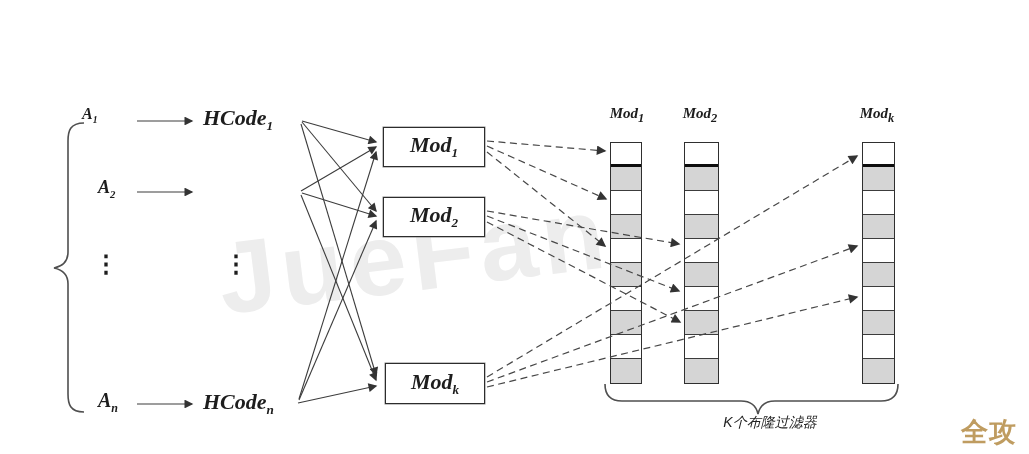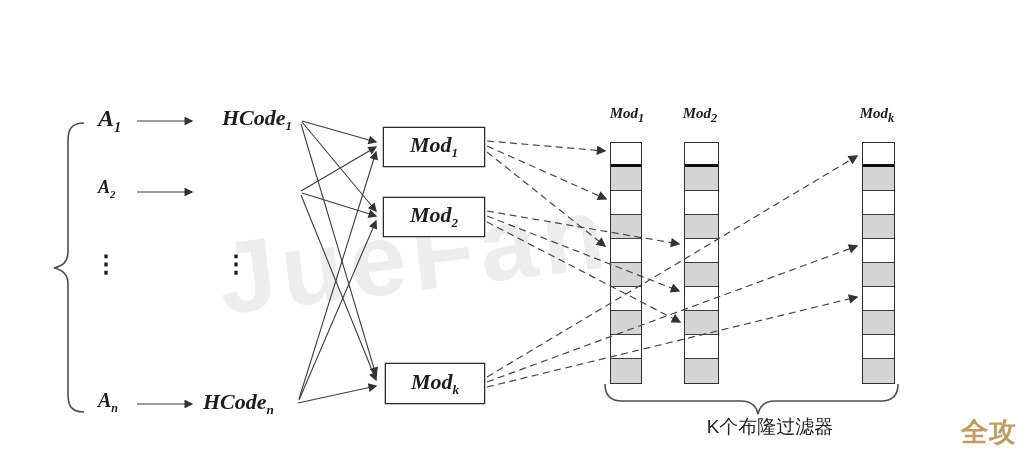--- a/index.html
+++ b/index.html
@@ -9,22 +9,22 @@
   .watermark{position:absolute;left:212px;top:222px;z-index:0;
              font-family:"Liberation Sans",sans-serif;font-weight:bold;
              font-size:102px;letter-spacing:6px;color:#ededed;
              transform:rotate(-7deg);transform-origin:left top;white-space:nowrap;
              user-select:none;}
   
   .math{position:absolute;z-index:2;font-family:"Liberation Serif",serif;
         font-style:italic;font-weight:bold;color:#1d1d1d;white-space:nowrap;}
   .math sub{font-size:0.6em;font-style:italic;}
   .title{left:184px;top:62px;font-size:23px;}
-  .itm-1{left:98px;top:105px;font-size:24px;}
-  .hc-1{left:203px;top:105px;font-size:22px;margin-left:19px;}
+  .itm-1{left:82px;top:105px;font-size:16px;}
+  .hc-1{left:203px;top:105px;font-size:22px;}
   .itm-2{left:98px;top:177px;font-size:18px;}
   .hc-2{left:203px;top:177px;font-size:22px;}
   .itm-d{left:94px;top:250px;font-size:24px;font-style:normal;}
   .hc-d{left:224px;top:250px;font-size:24px;font-style:normal;}
   .itm-n{left:98px;top:389px;font-size:20px;}
   .hc-n{left:203px;top:389px;font-size:22px;}
   
   .modbox{position:absolute;z-index:2;background:#fff;border:1.6px solid #2c2c2c;
           display:flex;align-items:center;justify-content:center;
           font-family:"Liberation Serif",serif;font-style:italic;font-weight:bold;
@@ -41,21 +41,21 @@
   .bit-array{position:absolute;z-index:2;top:142px;border:1.6px solid #2f2f2f;
              background:#fff;display:flex;flex-direction:column;}
   .arr-0{left:610px;width:30px;} .arr-1{left:684px;width:33px;} .arr-2{left:862px;width:31px;}
   .cell{height:24px;box-sizing:border-box;border-bottom:1.4px solid #3c3c3c;}
   .cell:last-child{border-bottom:none;}
   .cell.set{background:#d5d5d5;}
   .cell.unset{background:#ffffff;}
   .cell.first{border-bottom:3.5px solid #0d0d0d;}
   
   .caption{position:absolute;z-index:2;left:660px;top:414px;width:220px;text-align:center;
-           font-size:19px;color:#222;font-family:"Liberation Sans",sans-serif;}
+           font-size:14px;color:#222;font-family:"Liberation Sans",sans-serif;font-style:italic;}
   .badge{position:absolute;z-index:2;left:961px;top:414px;font-size:27px;font-weight:bold;
          color:#bf9c60;font-family:"Liberation Sans",sans-serif;letter-spacing:1px;}
   
   .layer{position:absolute;left:0;top:0;z-index:3;pointer-events:none;}
 </style>
 </head>
 <body>
 
 <div class="stage">
 

